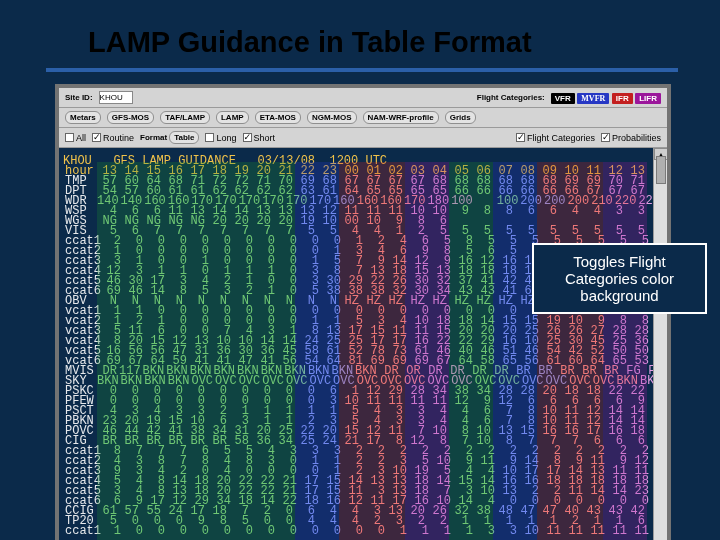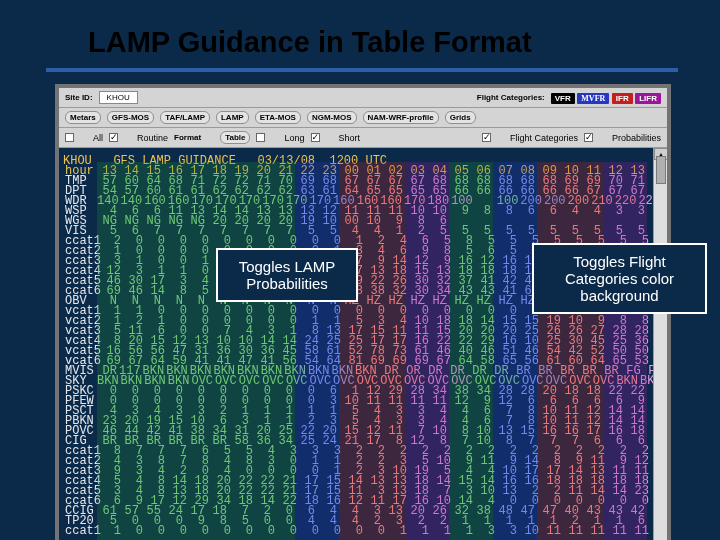--- a/index.html
+++ b/index.html
@@ -2,23 +2,23 @@
 <html><head>
 <meta charset="utf-8">
 <style>
   *{box-sizing:border-box;margin:0;padding:0;}
   body{width:720px;height:540px;background:#0b2a4a;font-family:Arial,Helvetica,sans-serif;overflow:hidden;}
   .slide{width:720px;height:540px;position:relative;}
   .title{position:absolute;left:54px;top:26px;font:bold 29px Arial;color:#000;margin-left:34px;}
   .rule{position:absolute;left:46px;top:68px;width:632px;height:4px;background:#2b5fa8;}
   .app{position:absolute;left:55px;top:84px;width:616px;height:522px;background:#c9c9c9;border:4px solid #737373;font:9px Arial;color:#000;}
   .bar{display:flex;align-items:center;gap:6px;padding:3px 6px;border-bottom:1px solid #9a9a9a;background:#d4d4d4;}
-  .bar .seg{display:inline-flex;align-items:center;gap:19px;}
+  .bar .seg{display:inline-flex;align-items:center;gap:2px;}
   .btn{background:#e3e3e3;border:1px solid #8f8f8f;border-radius:6px;padding:1px 4px;font-weight:bold;font-size:8px;}
-  .finput{background:#fff;border:1px solid #888;padding:1px 7px;font-size:8px;min-width:34px;}
+  .finput{background:#fff;border:1px solid #888;padding:1px 0;font-size:8px;min-width:34px;}
   .lbl{font-weight:bold;font-size:8px;}
   .chip{padding:1px 4px;font-weight:bold;font-size:8px;color:#fff;border-radius:1px;}
   .c-vfr{background:#000000;}
   .c-mvfr{background:#2637c4;font-family:Liberation Serif, serif;}
   .c-ifr{background:#c31f1f;}
   .c-lifr{background:#9b169b;}
   .cb{width:9px;height:9px;border:1px solid #666;background:#fff;display:inline-block;position:relative;}
   .cb.checked::after{content:"✓";position:absolute;left:0;top:-2px;font-size:9px;color:#000;}
   .tarea{position:relative;height:calc(100% - 58px);overflow:hidden;background:#0b2a4a;}
   .tarea .inner{font-family:"Courier New",monospace;font-size:12px;line-height:10px;white-space:pre;color:#e7e9ec;padding:8px 18px 3px 4px;}
@@ -128,15 +128,14 @@
       <div class="hscroll">
         <div class="arr l"></div>
         <div class="track">
             <div class="thumb"></div>
           </div>
         <div class="arr r"></div>
       </div>
     </div>
   </div>
 
-  <div class="callout" style="left:216px;top:248px;width:142px;">Toggles LAMP Probabilities</div>
   <div class="callout" style="left:532px;top:243px;width:175px;">Toggles Flight Categories color background</div>
 </div>
 
 </body></html>

